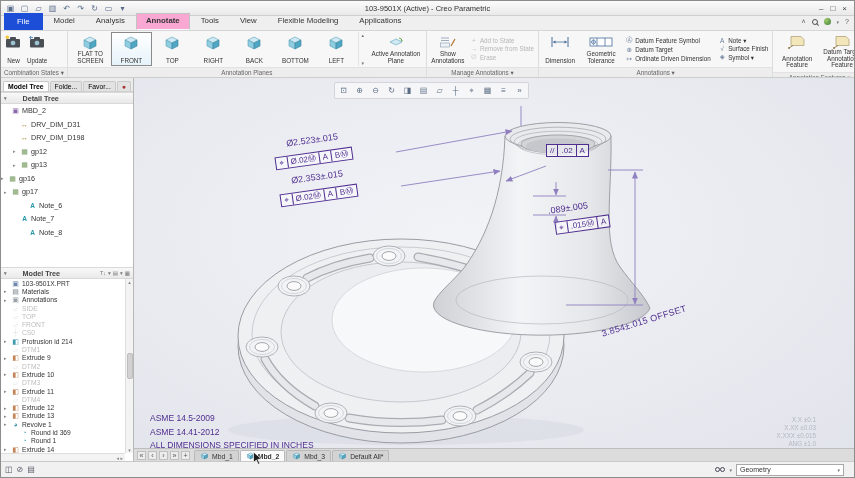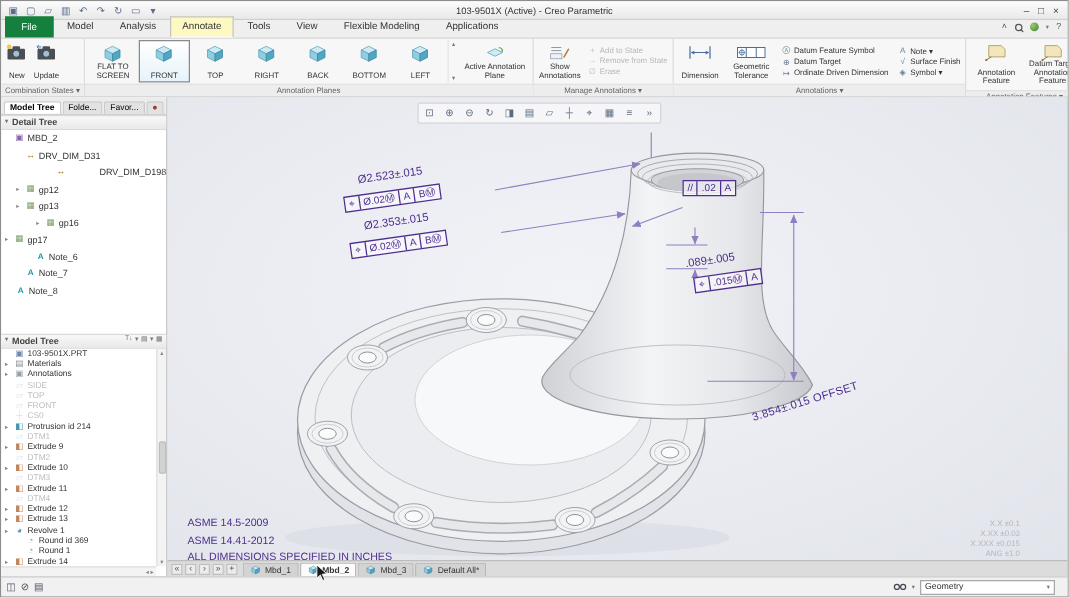--- a/index.html
+++ b/index.html
@@ -7,22 +7,22 @@
 .app{width:855px;height:478px;display:flex;flex-direction:column;border:1px solid #8d8d8d;position:relative;background:#f4f4f4}
 
 .titlebar{height:15px;background:linear-gradient(#fcfcfc,#e9e9e9);border-bottom:1px solid #cfcfcf;display:flex;align-items:center;padding:0 4px;font-size:8px;color:#444;position:relative}
 .qat{display:flex;gap:3px;align-items:center}
 .qicon{width:11px;height:11px;display:flex;align-items:center;justify-content:center;font-size:8px;color:#5a6e8c}
 .title-center{position:absolute;left:0;right:0;text-align:center;font-size:7.5px;color:#333;pointer-events:none}
 .winctl{margin-left:auto;display:flex;gap:7px;font-size:8px;color:#444;padding-right:3px}
 
 .tabrow{height:15px;background:#efefef;display:flex;align-items:flex-end;padding-left:3px;position:relative;border-bottom:1px solid #d6d6d6}
 .rtab{font-size:7.8px;color:#333;padding:2px 9px 2px;margin-right:1px;border:1px solid transparent;white-space:nowrap}
-.rtab.dark{background:#15803d;color:#fff;padding:3px 12px}
-.rtab.active{background:#fef9c3;border-color:#c3c3c3;border-bottom-color:#f9f9f9;font-weight:normal}
+.rtab.dark{background:#1d4ed8;color:#fff;padding:3px 12px}
+.rtab.active{background:#f9a8d4;border-color:#c3c3c3;border-bottom-color:#f9f9f9;font-weight:bold}
 .tab-right{position:absolute;right:5px;top:2px;display:flex;gap:6px;align-items:center;font-size:7px;color:#555}
 .mag{width:6px;height:6px;border:1px solid #555;border-radius:50%;position:relative;display:inline-block}
 .mag::after{content:"";position:absolute;width:3px;height:1px;background:#555;transform:rotate(45deg);right:-2px;bottom:-1px}
 .creoball{width:7px;height:7px;border-radius:50%;background:radial-gradient(circle at 30% 30%,#9ecb6a,#3f7d3a)}
 
 .ribbon{height:47px;display:flex;background:#f7f7f7;border-bottom:1px solid #cdcdcd;overflow:hidden}
 .grp{display:flex;flex-direction:column;border-right:1px solid #ddd}
 .grp-body{flex:1;display:flex;align-items:stretch;padding:1px 2px;gap:1px}
 .grp-label{height:10px;font-size:6.3px;color:#666;text-align:center;background:#ededed;border-top:1px solid #e2e2e2;line-height:9px;white-space:nowrap;padding:0 3px}
 .bigbtn{display:flex;flex-direction:column;align-items:center;justify-content:space-between;padding:2px 1px 1px;font-size:6.3px;line-height:6.5px;color:#333;text-align:center;border:1px solid transparent}
@@ -33,21 +33,21 @@
 .srow.disabled{color:#b7b7b7}
 .sglyph{width:8px;text-align:center;font-size:6.5px;color:#6b7f9c;flex:none}
 .srow.disabled .sglyph{color:#c3c3c3}
 .rscol{width:9px;display:flex;flex-direction:column;justify-content:space-between;align-items:center;font-size:5px;color:#777;border-left:1px solid #e3e3e3}
 
 .main{flex:1;display:flex;min-height:0}
 .lpanel{width:133px;background:#fff;border-right:1px solid #b8b8b8;display:flex;flex-direction:column;flex:none}
 .ptabs{height:14px;display:flex;background:#ececec;border-bottom:1px solid #cfcfcf;font-size:6.8px;align-items:flex-end;padding-left:2px}
 .ptab{padding:1px 4px;border:1px solid #c9c9c9;border-bottom:none;background:#e2e2e2;margin-right:1px;display:flex;gap:2px;align-items:center;border-radius:2px 2px 0 0;white-space:nowrap}
 .ptab.active{background:#fff;font-weight:bold}
-.sec-h{height:12px;background:linear-gradient(#f8f8f8,#e9e9e9);border-bottom:1px solid #d9d9d9;border-top:1px solid #d9d9d9;font-size:7.2px;font-weight:bold;color:#444;display:flex;align-items:flex-start;padding:0 3px;gap:3px}
+.sec-h{height:12px;background:linear-gradient(#f8f8f8,#e9e9e9);border-bottom:1px solid #d9d9d9;border-top:1px solid #d9d9d9;font-size:7.2px;font-weight:bold;color:#444;display:flex;align-items:center;padding:0 3px;gap:16px}
 .sec-h .hicons{margin-left:auto;display:flex;gap:2px;font-size:5.5px;font-weight:normal;color:#777}
 .tree{overflow:hidden;position:relative}
 .dtree{height:163px}
 .mtree{flex:1}
 .trow{display:flex;align-items:center;gap:2px;padding-left:3px;white-space:nowrap;color:#333}
 .dtree .trow{height:13.5px;font-size:7.2px}
 .mtree .trow{height:8.3px;font-size:6.7px}
 .trow .arr{width:5px;color:#888;font-size:5px;visibility:hidden;flex:none}
 .trow.has-arrow .arr{visibility:visible}
 .trow.gray{color:#bdbdbd}
@@ -387,56 +387,56 @@
       <div class="trow">
             <span class="arr">▸</span>
             <span class="ti ti-mbd"></span>
             <span>MBD_2</span>
           </div>
           <div class="trow" style="padding-left: 12px;">
             <span class="arr">▸</span>
             <span class="ti ti-dim"></span>
             <span>DRV_DIM_D31</span>
           </div>
-          <div class="trow" style="padding-left: 12px; justify-content: space-between;">
+          <div class="trow" style="padding-left: 12px;">
             <span class="arr">▸</span>
             <span class="ti ti-dim"></span>
             <span>DRV_DIM_D198</span>
           </div>
           <div class="trow has-arrow" style="padding-left: 12px;">
             <span class="arr">▸</span>
             <span class="ti ti-gtol"></span>
             <span>gp12</span>
           </div>
           <div class="trow has-arrow" style="padding-left: 12px;">
             <span class="arr">▸</span>
             <span class="ti ti-gtol"></span>
             <span>gp13</span>
           </div>
-          <div class="trow has-arrow" style="padding-left: 28px; align-items: center;">
+          <div class="trow has-arrow" style="padding-left: 0; align-items: center;">
             <span class="arr">▸</span>
             <span class="ti ti-gtol"></span>
             <span>gp16</span>
           </div>
           <div class="trow has-arrow" style="">
             <span class="arr">▸</span>
             <span class="ti ti-gtol"></span>
             <span>gp17</span>
           </div>
           <div class="trow" style="padding-left: 20px;">
             <span class="arr">▸</span>
             <span class="ti ti-note"></span>
             <span>Note_6</span>
           </div>
           <div class="trow" style="padding-left: 12px;">
             <span class="arr">▸</span>
             <span class="ti ti-note"></span>
             <span>Note_7</span>
           </div>
-          <div class="trow" style="padding-left: 4px; text-align: right;">
+          <div class="trow" style="padding-left: 20px; text-align: right;">
             <span class="arr">▸</span>
             <span class="ti ti-note"></span>
             <span>Note_8</span>
           </div>
         </div>
 
       <div class="sec-h">
         <span class="caret">▾</span>
         <span>Model Tree</span>
         <span class="hicons">

